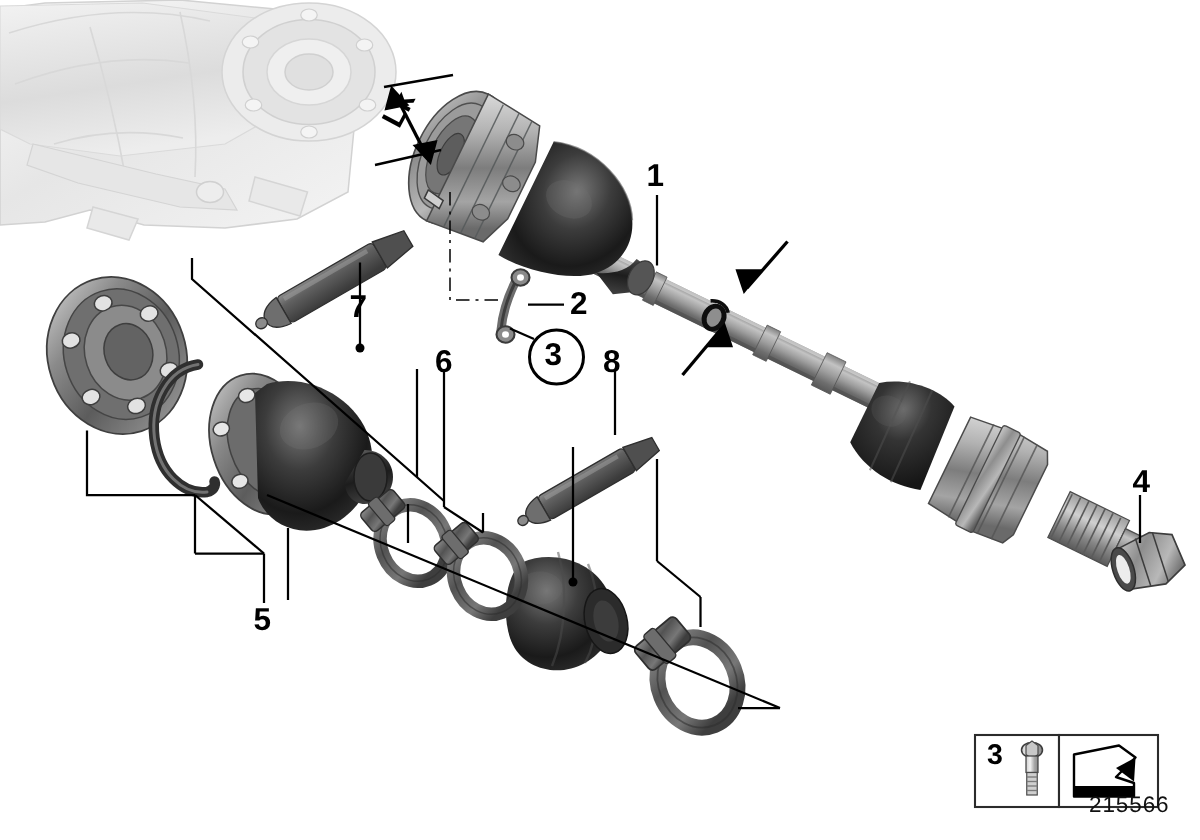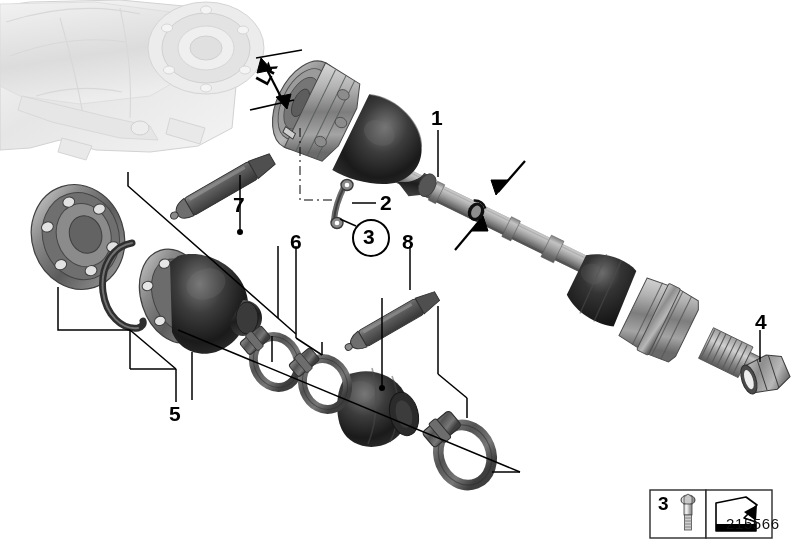--- a/index.html
+++ b/index.html
@@ -430,15 +430,15 @@
 <div class="lbl" style="left:290px;top:231px;">6</div>
 
 <div class="lbl" style="left:233px;top:194px;">7</div>
 
 <div class="lbl" style="left:402px;top:231px;">8</div>
 
 <div class="dimlbl" style="left:255px;top:62px;">Lk</div>
 
 <div class="lbl sm" style="left:658px;top:494px;">3</div>
 
-<div class="diagnum" style="left:726px;top:515px;">215566</div>
+<div class="diagnum" style="left:726px;top:528px;">215566</div>
 
 </div>
 
 </body></html>

